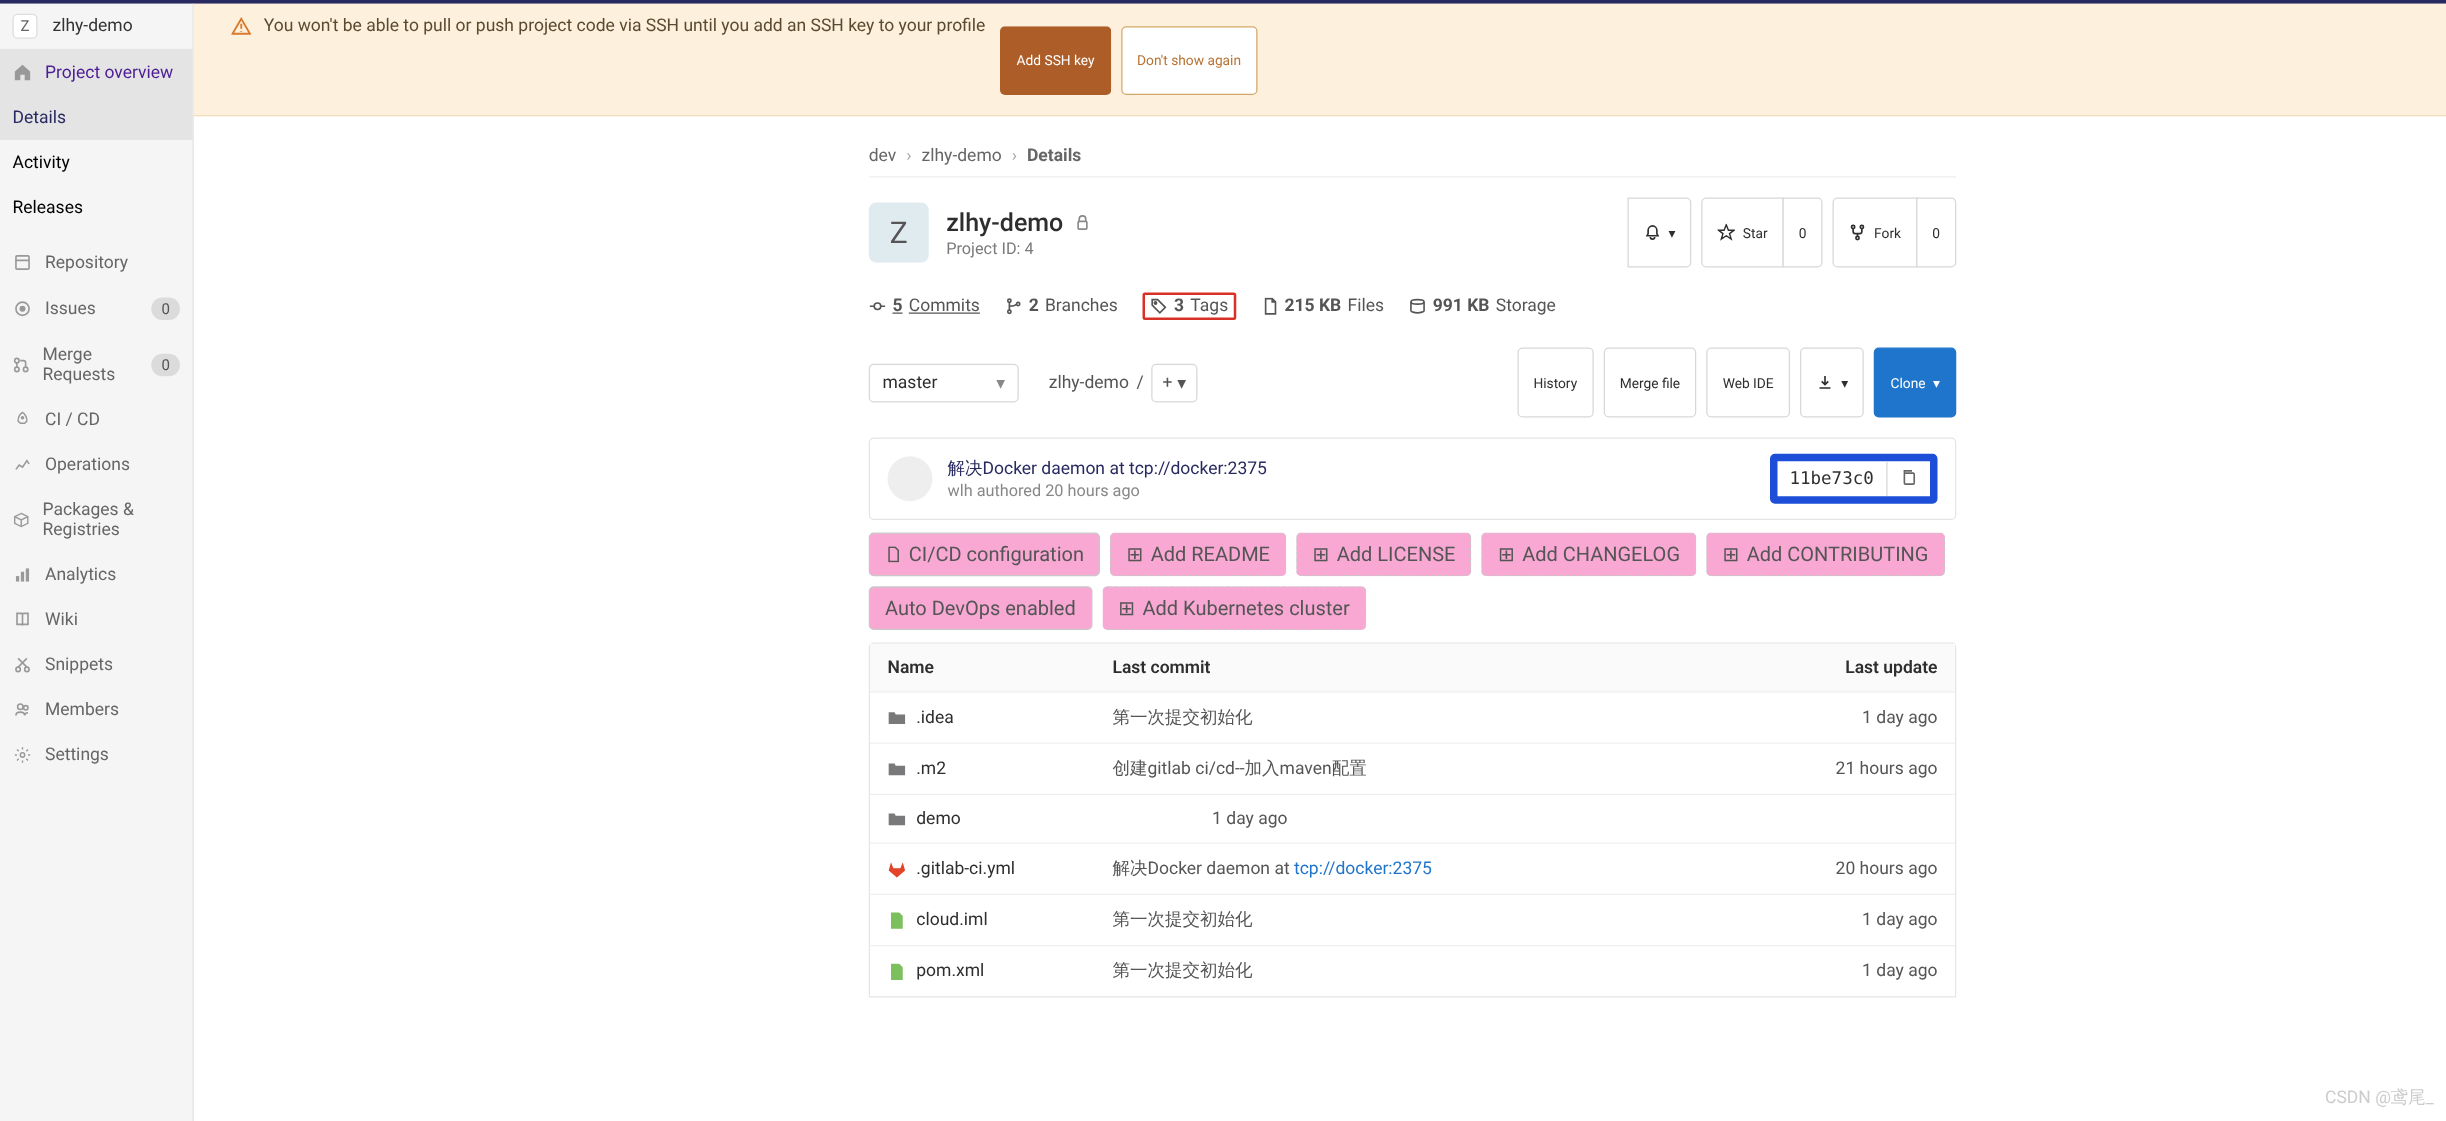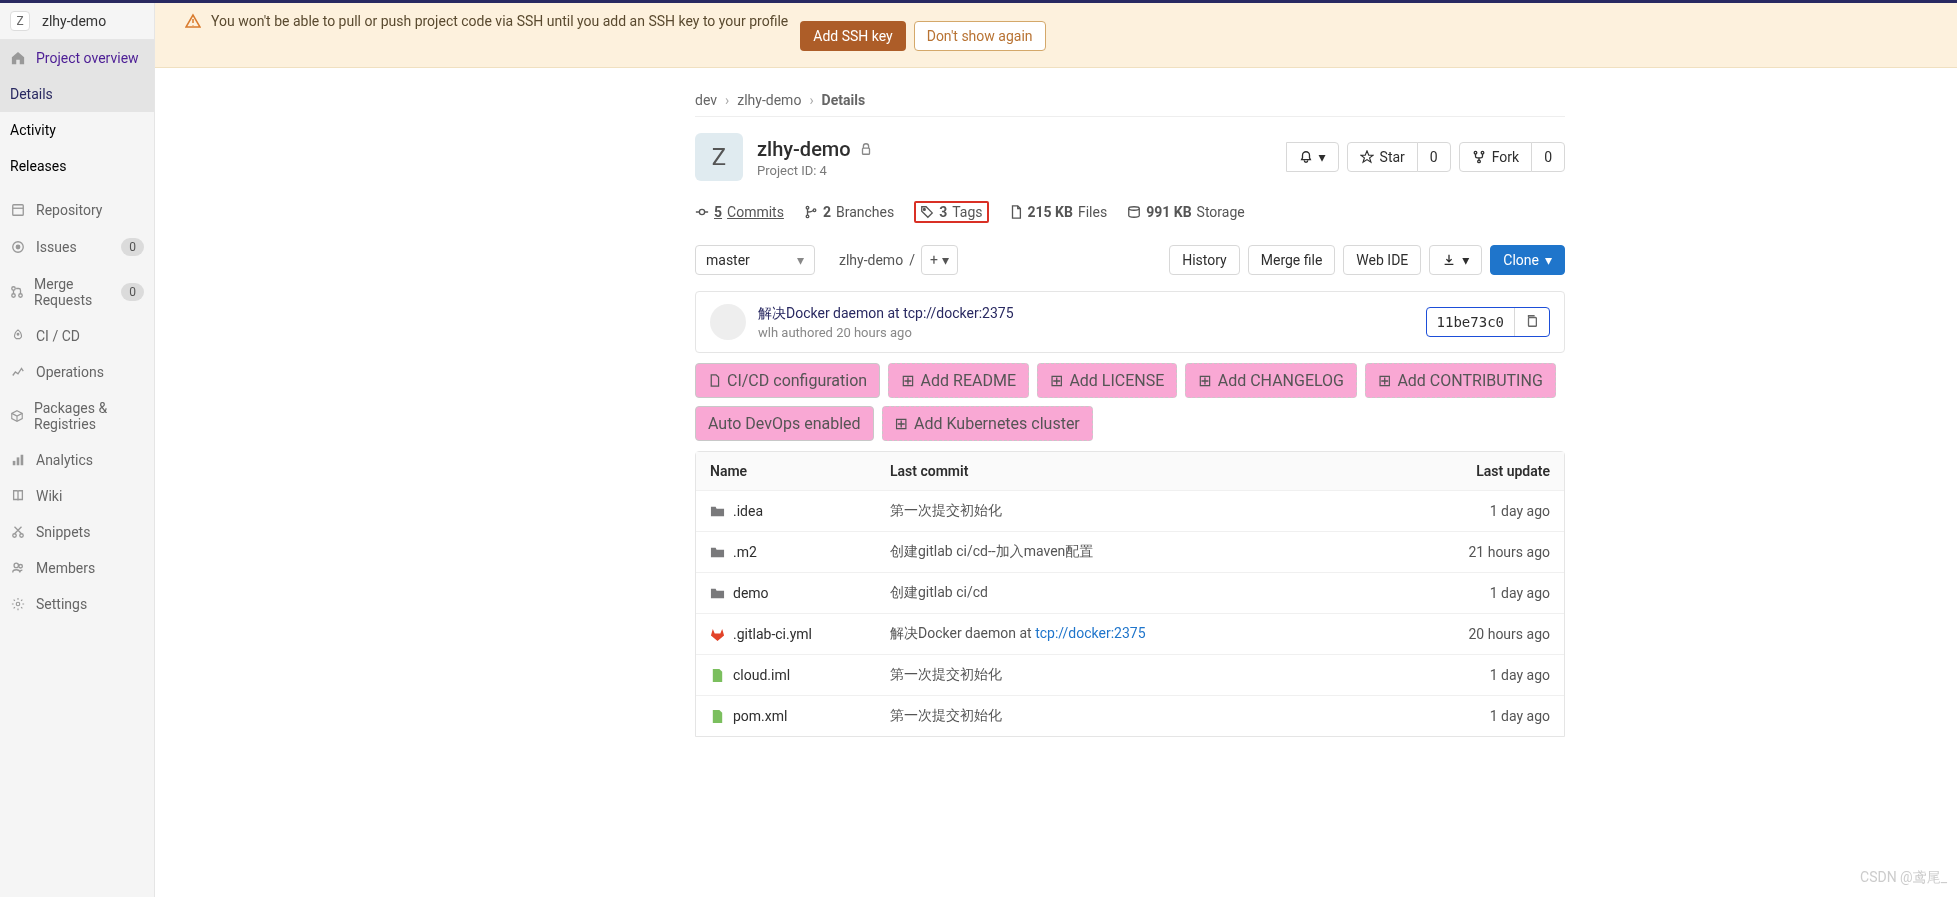--- a/index.html
+++ b/index.html
@@ -14,21 +14,21 @@
 .sb-item.active{background:#e4e4e4;color:#4c1d95;font-weight:400}
 .sb-icon{width:16px;margin-right:10px;display:flex;align-items:center;justify-content:center;color:#999}
 .sb-sub{padding:10px 10px 10px 10px;color:#000000;cursor:pointer;font-size:14px}
 .sb-sub.active{background:#e4e4e4;color:#292961}
 .sb-badge{margin-left:auto;background:#dbdbdb;color:#525252;border-radius:10px;padding:0 8px;font-size:12px;line-height:18px}
 .main{flex:1;display:flex;flex-direction:column}
 .alert{background:#fdf1dd;border-bottom:1px solid #f0e0c0;padding:10px 30px;display:flex;align-items:center;gap:12px}
 .alert-icon{color:#d97b2e}
 .alert-text{color:#5a4a2f}
 .alert-actions{display:flex;gap:8px;padding:8px 30px 16px}
-.btn{border-radius:4px;padding:6px 12px;font-size:14px;cursor:pointer;border:1px solid transparent;display:inline-flex;align-items:center;gap:6px}
+.btn{border-radius:4px;padding:20px 12px;font-size:11px;cursor:pointer;border:1px solid transparent;display:inline-flex;align-items:center;gap:6px}
 .btn-primary-brown{background:#ad5d28;color:#fff}
 .btn-outline-brown{background:#fff;border-color:#d4a86a;color:#b87333}
 .btn-default{background:#fff;border-color:#d8d8d8;color:#2e2e2e}
 .btn-blue{background:#1f75cb;color:#fff;border-color:#1f75cb}
 .content{max-width:970px;margin:16px auto 13px;padding:0 100px 0 0;width:100%;margin-left:540px}
 .breadcrumb{display:flex;align-items:center;gap:8px;color:#666;font-size:14px;padding:8px 0;border-bottom:1px solid #eee}
 .breadcrumb .sep{color:#aaa}
 .project-header{display:flex;align-items:center;padding:16px 0}
 .ph-avatar{width:48px;height:48px;background:#e0ebf0;border-radius:6px;display:flex;align-items:center;justify-content:center;font-size:24px;color:#555;margin-right:14px}
 .ph-title{font-size:20px;font-weight:500;display:flex;align-items:center;gap:8px}
@@ -44,21 +44,21 @@
 .tree-nav{display:flex;align-items:center;gap:24px;padding:6px 0}
 .dropdown{border:1px solid #d8d8d8;border-radius:4px;padding:6px 10px;background:#fff;display:flex;align-items:center;gap:6px;cursor:pointer;min-width:120px}
 .dropdown .caret{margin-left:auto;color:#888}
 .breadcrumb-path{display:flex;align-items:center;gap:6px;color:#555}
 .plus-dd{border:1px solid #d8d8d8;border-radius:4px;padding:6px 8px;background:#fff;cursor:pointer;display:flex;gap:4px;align-items:center}
 .tree-actions{margin-left:auto;display:flex;gap:8px}
 .commit-box{border:1px solid #e5e5e5;border-radius:4px;padding:12px 14px;display:flex;align-items:center;margin:10px 0}
 .commit-avatar{width:36px;height:36px;border-radius:50%;background:#eee;margin-right:12px}
 .commit-msg{color:#292961}
 .commit-meta{color:#888;font-size:13px;margin-top:2px}
-.commit-sha{margin-left:auto;display:flex;gap:0;border:1px solid #1d4ed8;border-radius:4px;overflow:hidden}
+.commit-sha{margin-left:auto;display:flex;gap:0;border:6px solid #1d4ed8;border-radius:4px;overflow:hidden}
 .sha-text{font-family:monospace;padding:6px 10px;border-right:1px solid #d8d8d8}
 .sha-copy{padding:6px 10px;cursor:pointer;color:#666}
 .quick-actions{display:flex;flex-wrap:wrap;gap:8px;margin:10px 0}
 .qa-btn{border:1px dashed #c8c8c8;border-radius:4px;padding:7px 12px;font-size:16px;color:#555;cursor:pointer;background:#f9a8d4;display:flex;align-items:center;gap:6px}
 .qa-btn.solid{border-style:solid}
 .file-table{width:100%;border:1px solid #e5e5e5;border-radius:4px 4px 0 0;margin-top:8px}
 .ft-head{background:#fafafa;border-bottom:1px solid #e5e5e5}
 .ft-row{display:flex;align-items:center;padding:11px 14px;border-bottom:1px solid #f0f0f0}
 .ft-row:last-child{border-bottom:none}
 .ft-name{width:180px;display:flex;align-items:center;gap:8px;color:#2e2e2e}
@@ -428,21 +428,20 @@
             </div>
             <div class="ft-row">
               <div class="ft-name">
                 <span>
                   <svg width="15" height="15" viewBox="0 0 16 16" fill="currentColor" class="folder-icon">
                     <path d="M1 3h5l1 2h8v8H1z"></path>
                   </svg>
                 </span>
                 <span>demo</span>
               </div>
-              <div class="ft-commit">创建gitlab ci/cd</div>
               <div class="ft-date">1 day ago</div>
             </div>
             <div class="ft-row">
               <div class="ft-name">
                 <span>
                   <svg width="15" height="15" viewBox="0 0 16 16" fill="currentColor" class="gitlab-icon">
                     <path d="M8 15L1 9l2-7 2 5h6l2-5 2 7z"></path>
                   </svg>
                 </span>
                 <span>.gitlab-ci.yml</span>

